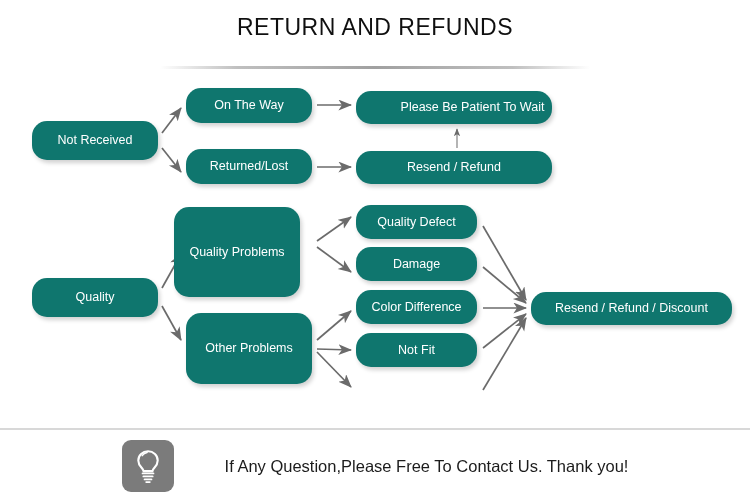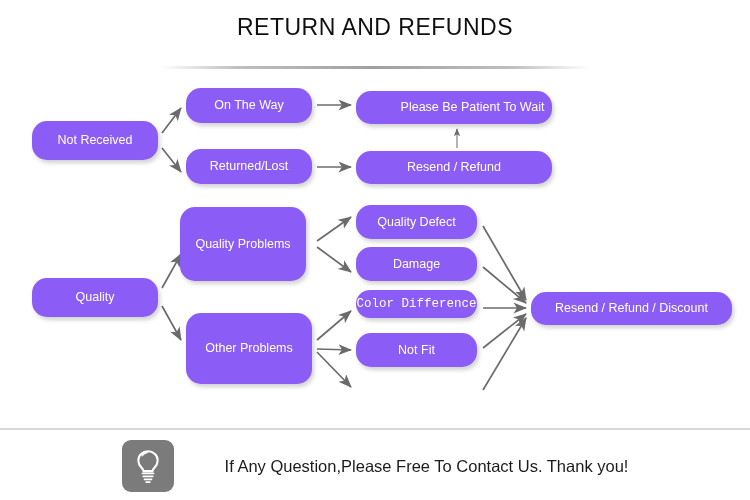--- a/index.html
+++ b/index.html
@@ -43,21 +43,21 @@
         rgba(170,170,170,0.75) 18%,
         rgba(150,150,150,0.9) 50%,
         rgba(170,170,170,0.75) 82%,
         rgba(255,255,255,0) 100%);
     border-radius: 2px;
   }
 
   
   .node {
     position: absolute;
-    background: #8b5cf6;
+    background: #0f766e;
     color: #ffffff;
     border-radius: 15px;
     display: flex;
     align-items: center;
     justify-content: center;
     text-align: center;
     font-size: 12.5px;
     line-height: 1.2;
     box-shadow: 2px 3px 4px rgba(0,0,0,0.18);
     box-sizing: border-box;
@@ -65,29 +65,29 @@
     white-space: nowrap;
   }
 
   
   .n-not-received   { left: 32px;  top: 121px; width: 126px; height: 39px; }
   .n-received       { left: 32px;  top: 278px; width: 126px; height: 39px; }
 
   .n-on-the-way     { left: 186px; top: 88px;  width: 126px; height: 35px; }
   .n-returned-lost  { left: 186px; top: 149px; width: 126px; height: 35px; }
 
-  .n-quality-problems { left: 180px; top: 207px; width: 126px; height: 74px; }
+  .n-quality-problems { left: 174px; top: 207px; width: 126px; height: 90px; }
   .n-other-problems   { left: 186px; top: 313px; width: 126px; height: 71px; }
 
   .n-patient        { left: 356px; top: 91px;  width: 196px; height: 33px; padding-left: 43px; }
   .n-resend-refund  { left: 356px; top: 151px; width: 196px; height: 33px; }
 
   .n-quality-defect    { left: 356px; top: 205px; width: 121px; height: 34px; }
   .n-damage            { left: 356px; top: 247px; width: 121px; height: 34px; }
-  .n-color-difference  { left: 356px; top: 290px; width: 121px; height: 28px; font-family: Liberation Mono, monospace; }
+  .n-color-difference  { left: 356px; top: 290px; width: 121px; height: 34px; }
   .n-not-fit           { left: 356px; top: 333px; width: 121px; height: 34px; }
   .n-wrong-delivery    { left: 356px; top: 376px; width: 121px; height: 34px; }
 
   .n-final { left: 531px; top: 292px; width: 201px; height: 33px; font-size: 12.5px; }
 
   
   #arrows {
     position: absolute;
     left: 0; top: 0;
     width: 750px;

